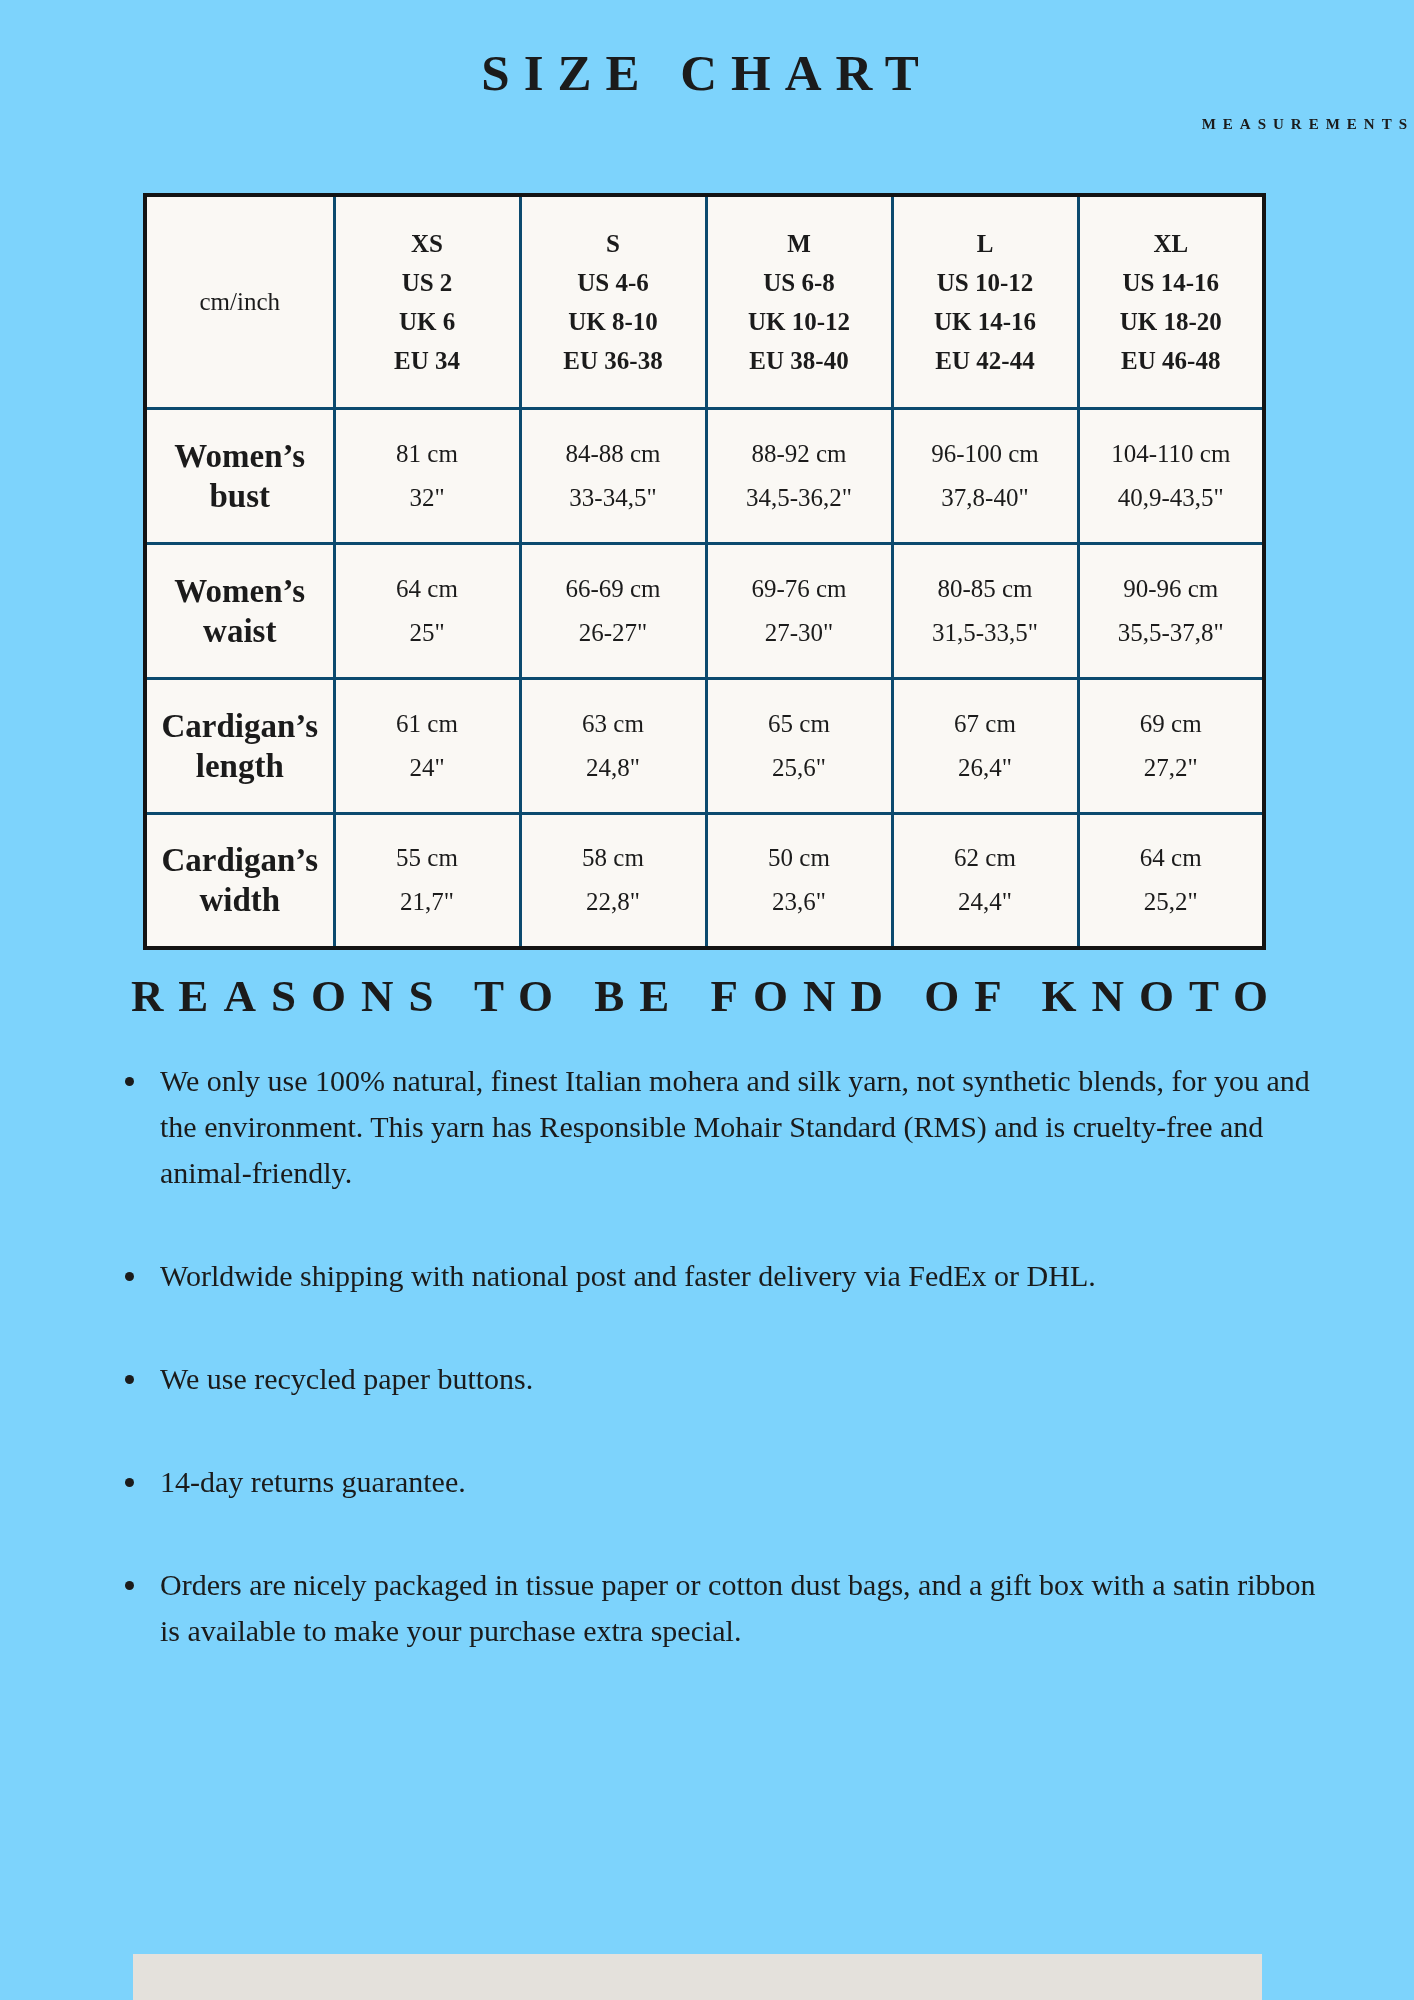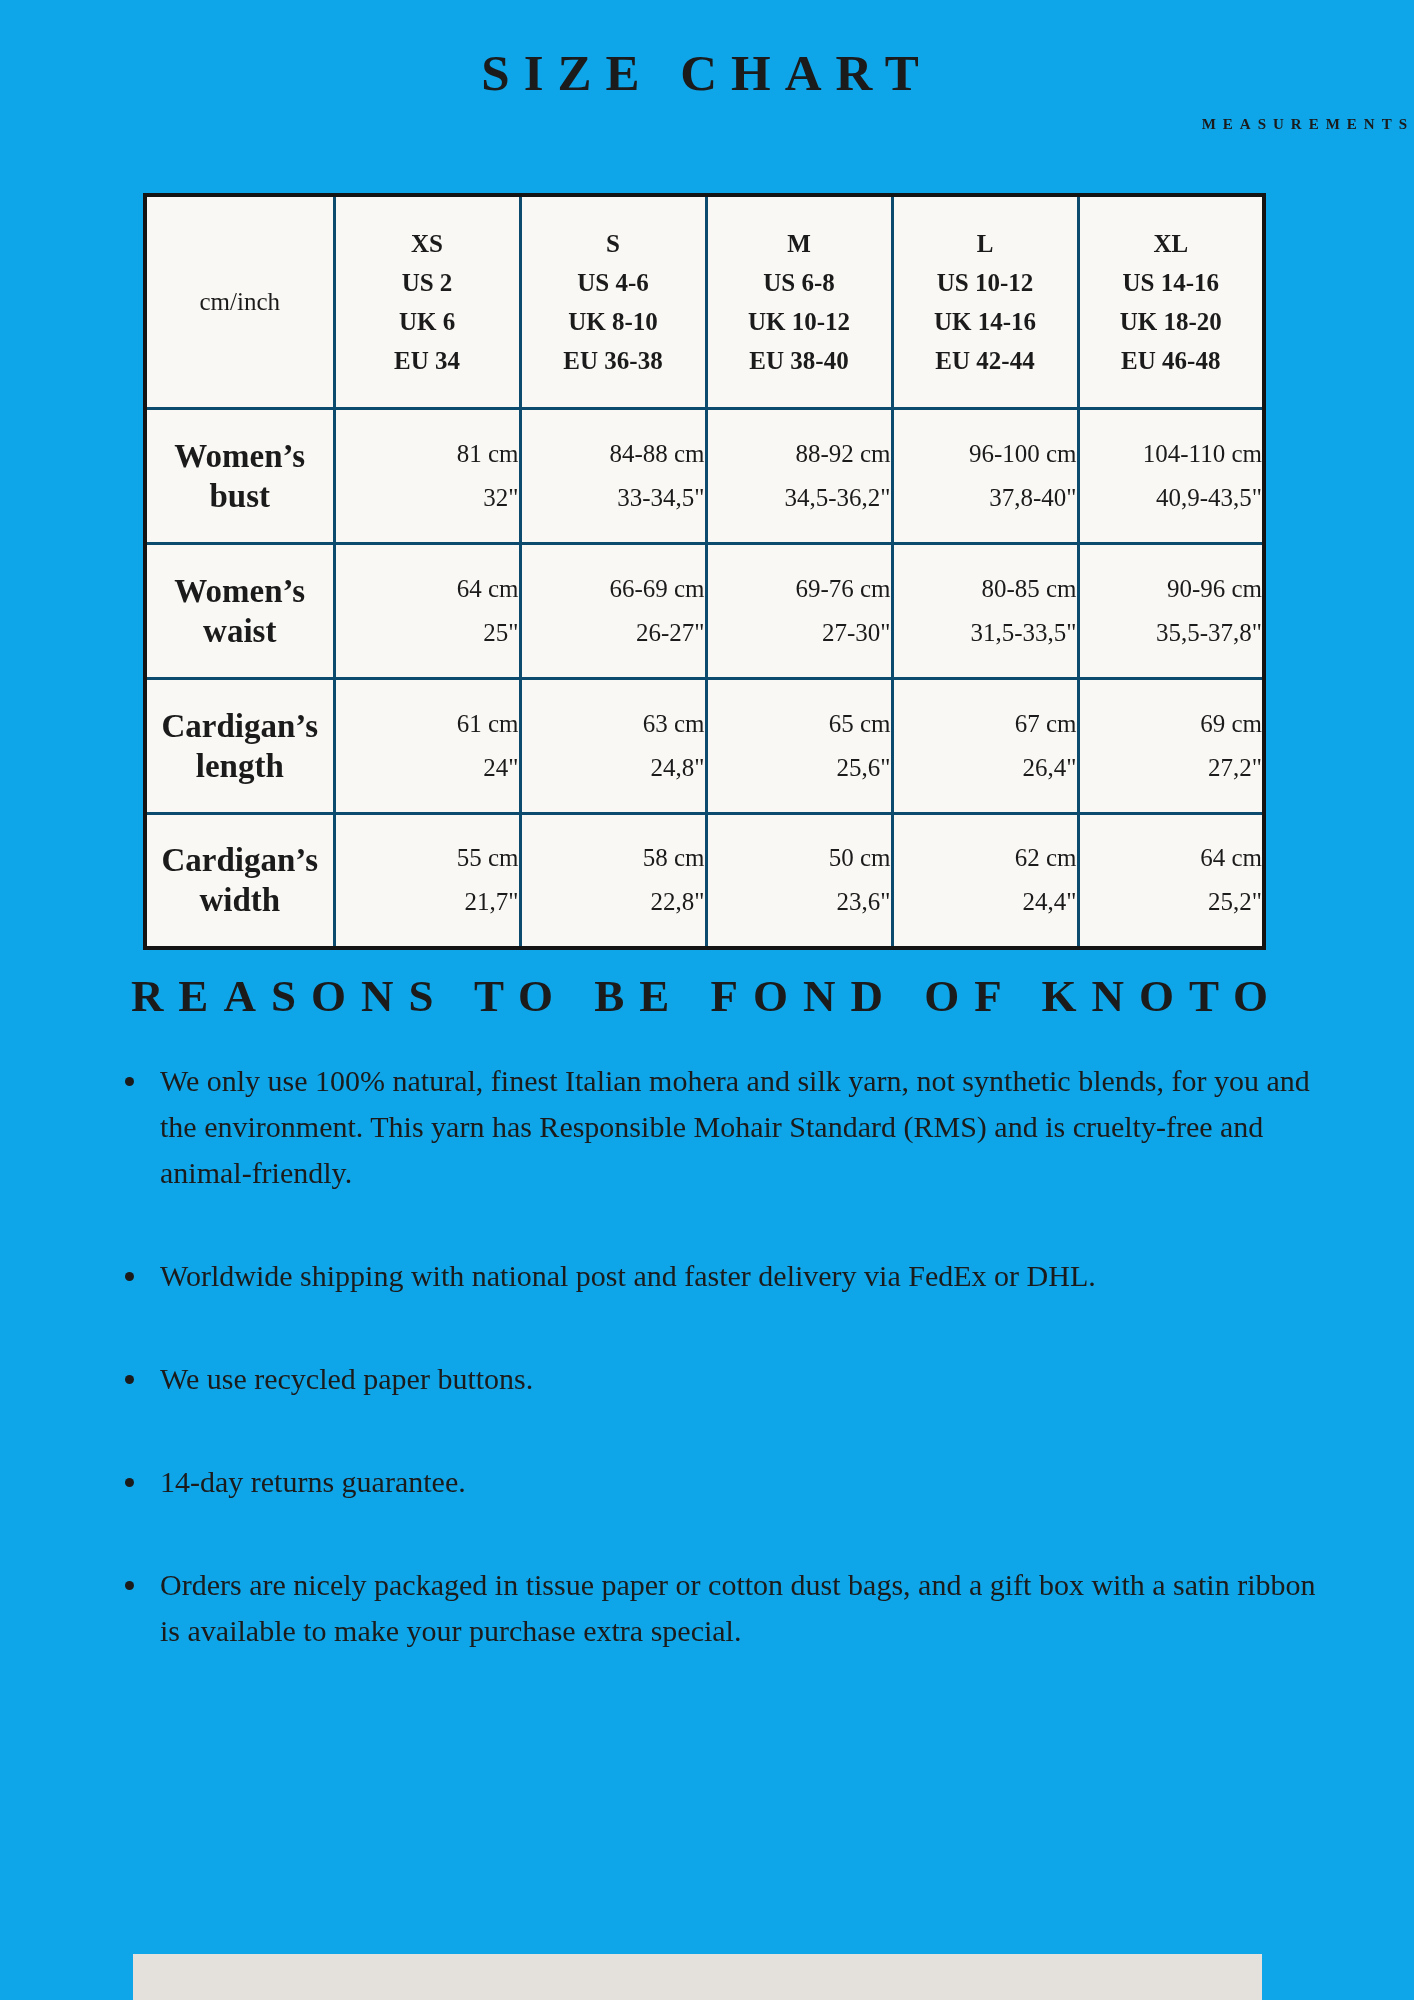--- a/index.html
+++ b/index.html
@@ -1,18 +1,18 @@
 <!DOCTYPE html>
 <html><head>
 <meta charset="utf-8">
 <style>
   html,body{margin:0;padding:0;background:#f7f5f0;}
   .page{
     position:relative;width:1414px;height:2000px;overflow:hidden;
-    background:#0ea5e9;color:#1b1b1b;
+    background:#7dd3fc;color:#1b1b1b;
     font-family:"Liberation Serif", serif;
   }
   .title{
     position:absolute;top:44px;left:0;width:100%;text-align:center;
     font-size:51px;letter-spacing:14px;font-weight:600;white-space:nowrap;
   }
   .subtitle{
     position:absolute;top:116px;left:0;width:100%;text-align:right;
     font-size:15px;letter-spacing:7px;font-weight:700;white-space:nowrap;
   }
@@ -23,21 +23,21 @@
   }
   .size-table th,.size-table td{
     border:3px solid #0c4a6e;text-align:center;vertical-align:middle;padding:0;
   }
   .size-table col.c0{width:189px;}
   .size-table thead tr{height:213px;}
   .size-table tbody tr{height:135px;}
   .corner-cell{font-weight:400;font-size:25px;}
   .hdr-line{font-size:25px;font-weight:700;line-height:39px;}
   .row-label div{font-size:33px;font-weight:700;line-height:40px;}
-  .val div{font-size:25px;font-weight:400;line-height:44px;text-align:right;}
+  .val div{font-size:25px;font-weight:400;line-height:44px;}
   .reasons-heading{
     position:absolute;top:970px;left:0;width:100%;text-align:center;
     font-size:45px;letter-spacing:15px;font-weight:600;white-space:nowrap;
   }
   .bullets{position:absolute;left:118px;top:1058px;width:1210px;}
   .bullet{display:flex;margin-bottom:57px;}
   .bullet .dot{flex:0 0 42px;position:relative;}
   .bullet .dot::after{
     content:"";position:absolute;left:7px;top:19px;width:9px;height:9px;
     border-radius:50%;background:#1b1b1b;

